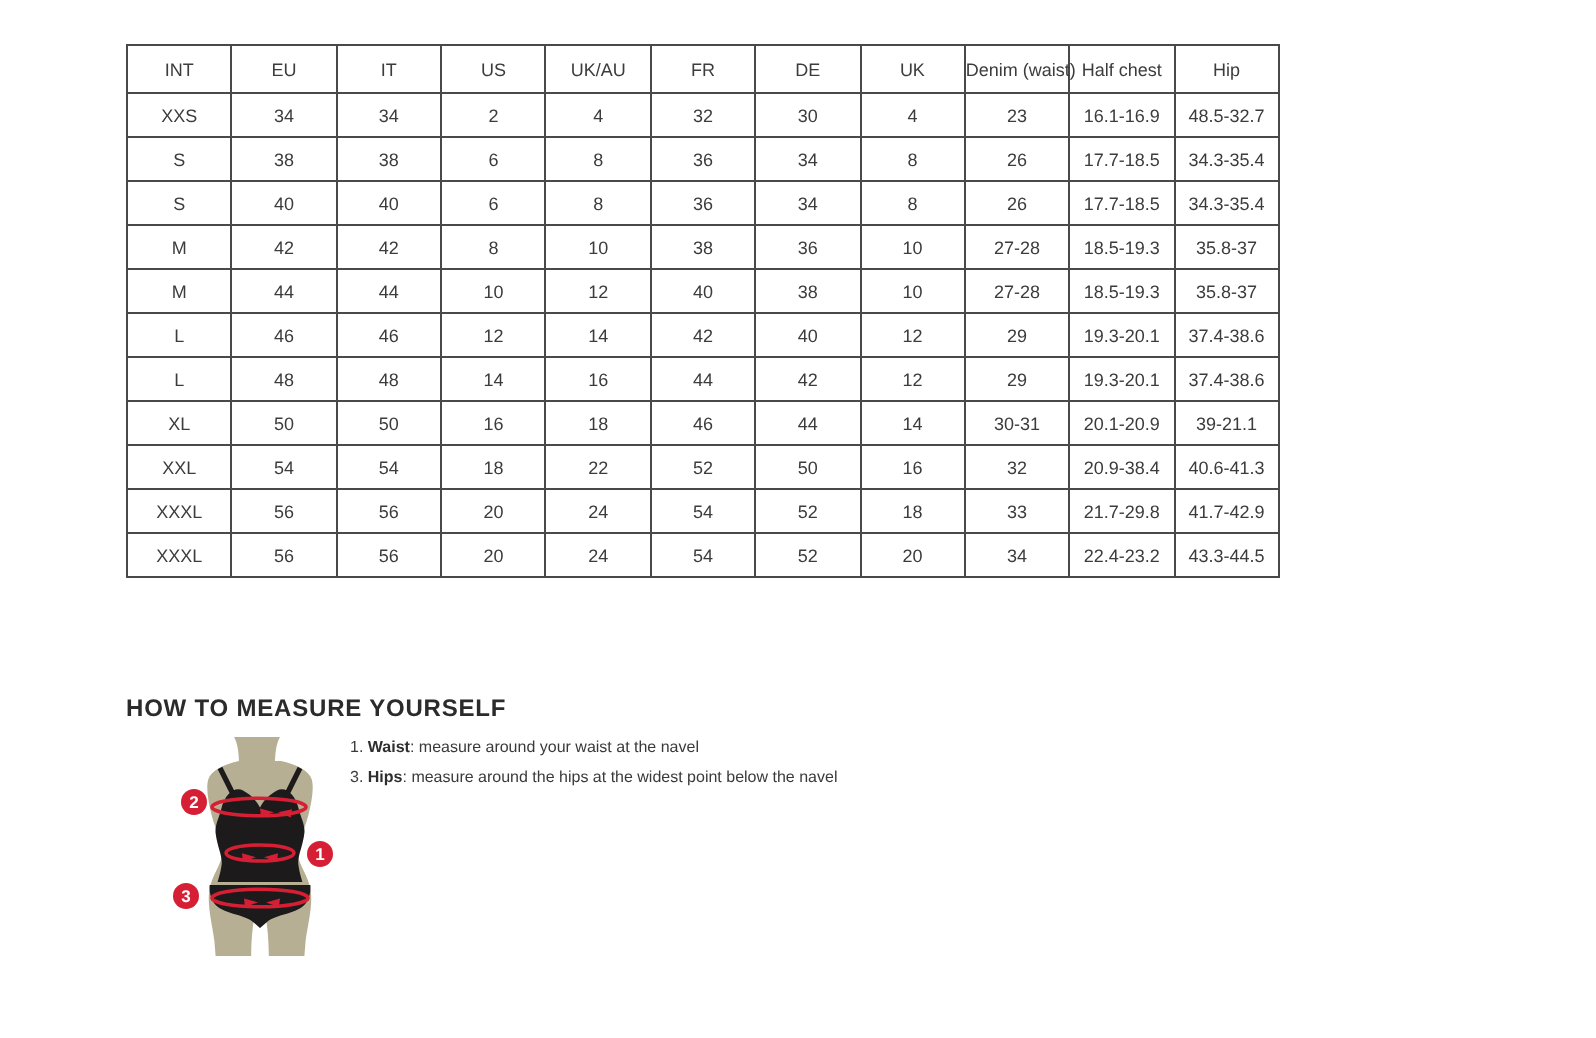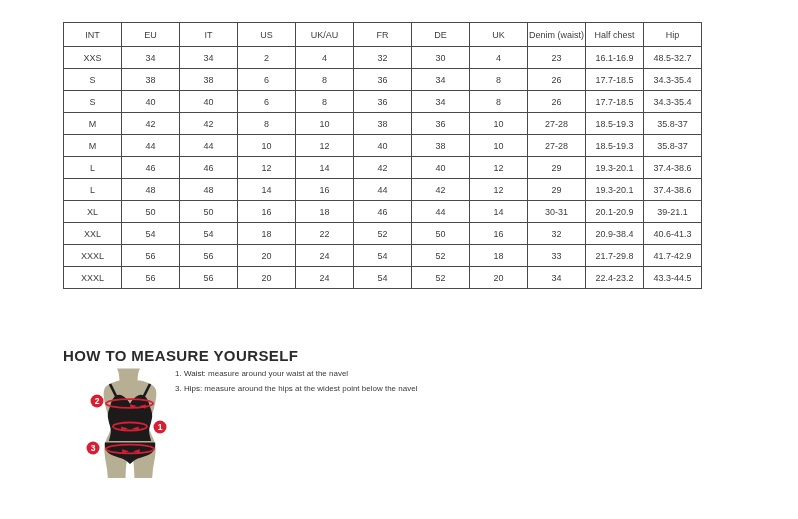--- a/index.html
+++ b/index.html
@@ -3,46 +3,46 @@
 <meta charset="utf-8">
 <style>
   * { box-sizing: border-box; margin: 0; padding: 0; }
   html, body { width: 798px; height: 519px; background: #ffffff; }
   body { font-family: "Liberation Sans", sans-serif; position: relative; overflow: hidden; }
 
   .page { position: relative; width: 798px; height: 519px; background: #ffffff; }
 
   
   table.size-chart {
-    position: absolute; left: 63px; top: 22px; width: 639px;
+    position: absolute; left: 63px; top: 22px; width: 577px;
     border-collapse: collapse; table-layout: fixed;
   }
   table.size-chart th, table.size-chart td {
     border: 1px solid #494949;
     text-align: center; vertical-align: middle;
     font-size: 9px; font-weight: normal; color: #3c3c3c;
     white-space: nowrap; padding: 0;
   }
   table.size-chart thead th { height: 24px; }
   table.size-chart tbody td { height: 22px; }
 
   
   .measure-heading {
     position: absolute; left: 63px; top: 347px;
-    font-size: 15px; font-weight: bold; color: #2b2b2b;
+    font-size: 12px; font-weight: bold; color: #2b2b2b;
     letter-spacing: 0.4px;
   }
   .figure-wrap { position: absolute; left: 78px; top: 366px; width: 100px; height: 122px; }
   .figure-wrap svg { display: block; width: 100%; height: 100%; }
   ul.measure-instructions {
     position: absolute; left: 175px; top: 366px;
     list-style: none; font-size: 8px; color: #3a3a3a;
   }
   ul.measure-instructions li { line-height: 15px; white-space: nowrap; }
-  ul.measure-instructions b { font-weight: normal; color: #2e2e2e; text-align: right; }
+  ul.measure-instructions b { font-weight: bold; color: #2e2e2e; text-align: right; }
 </style>
 </head>
 <body>
 
 <div class="page">
 
   <table class="size-chart">
     <thead>
       <tr>
           <th>INT</th>

